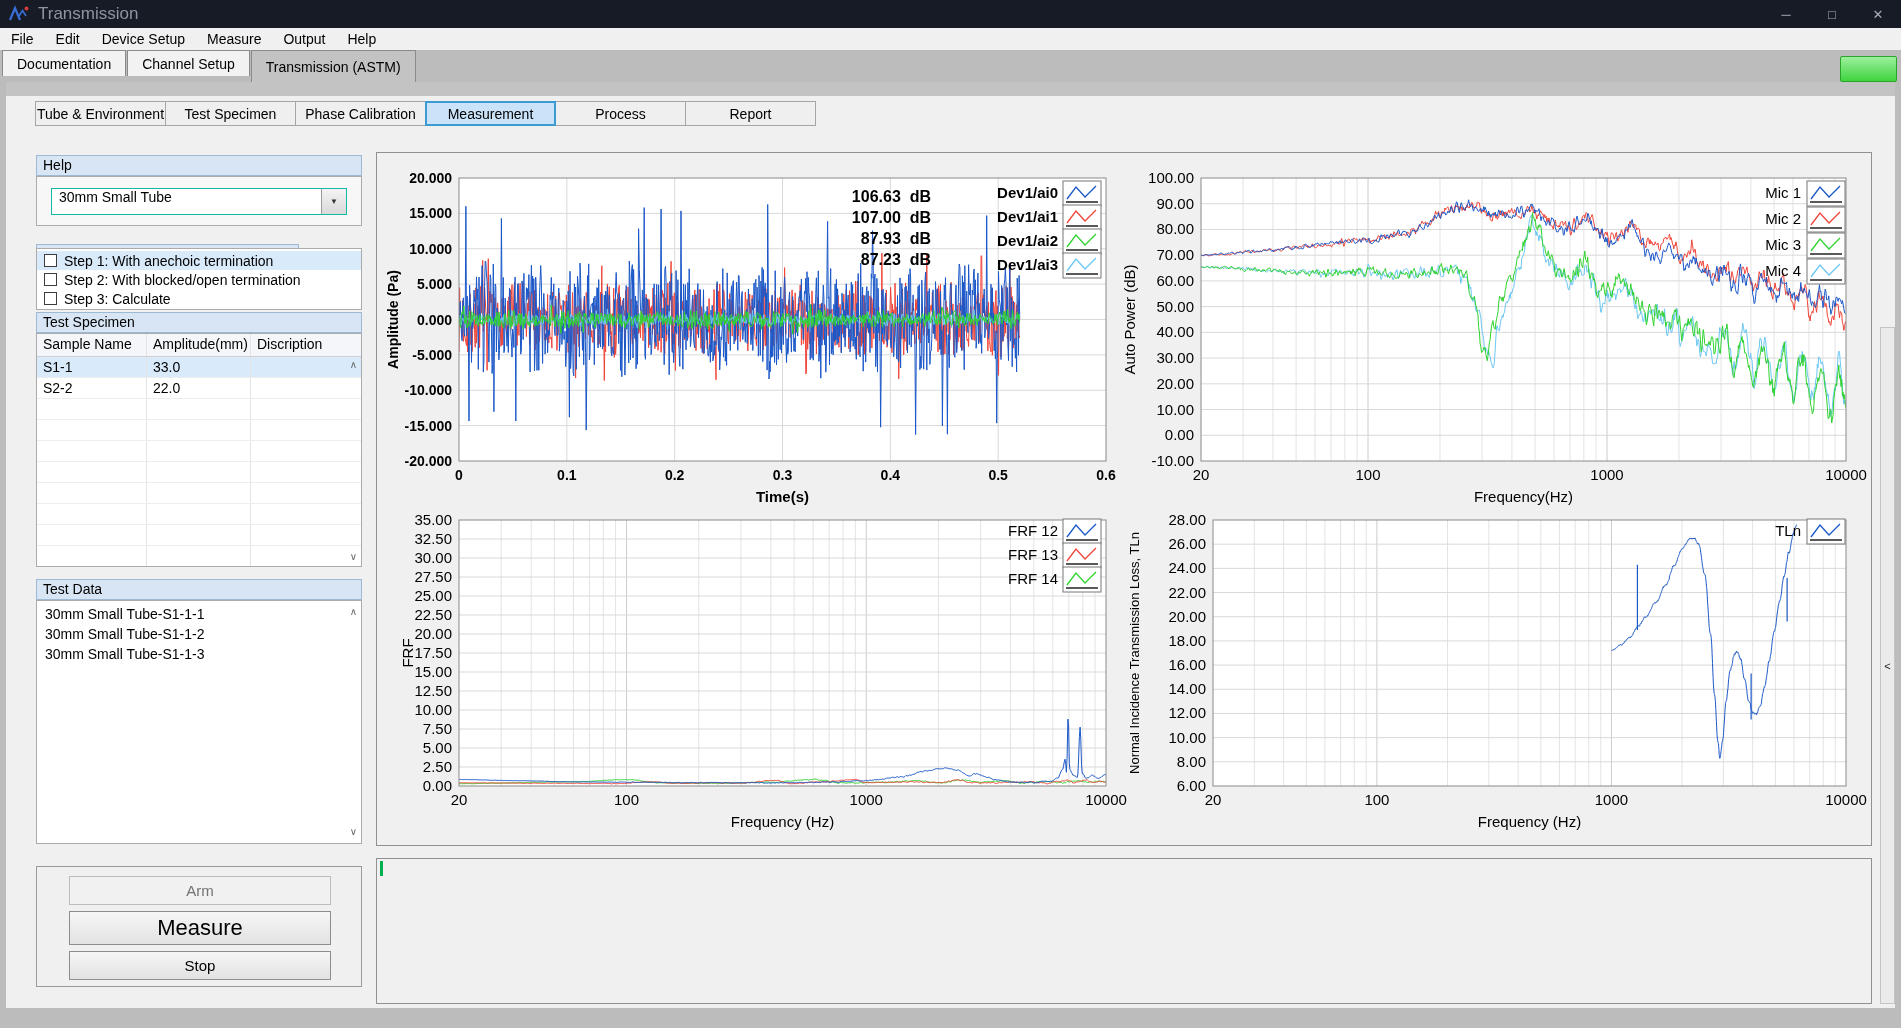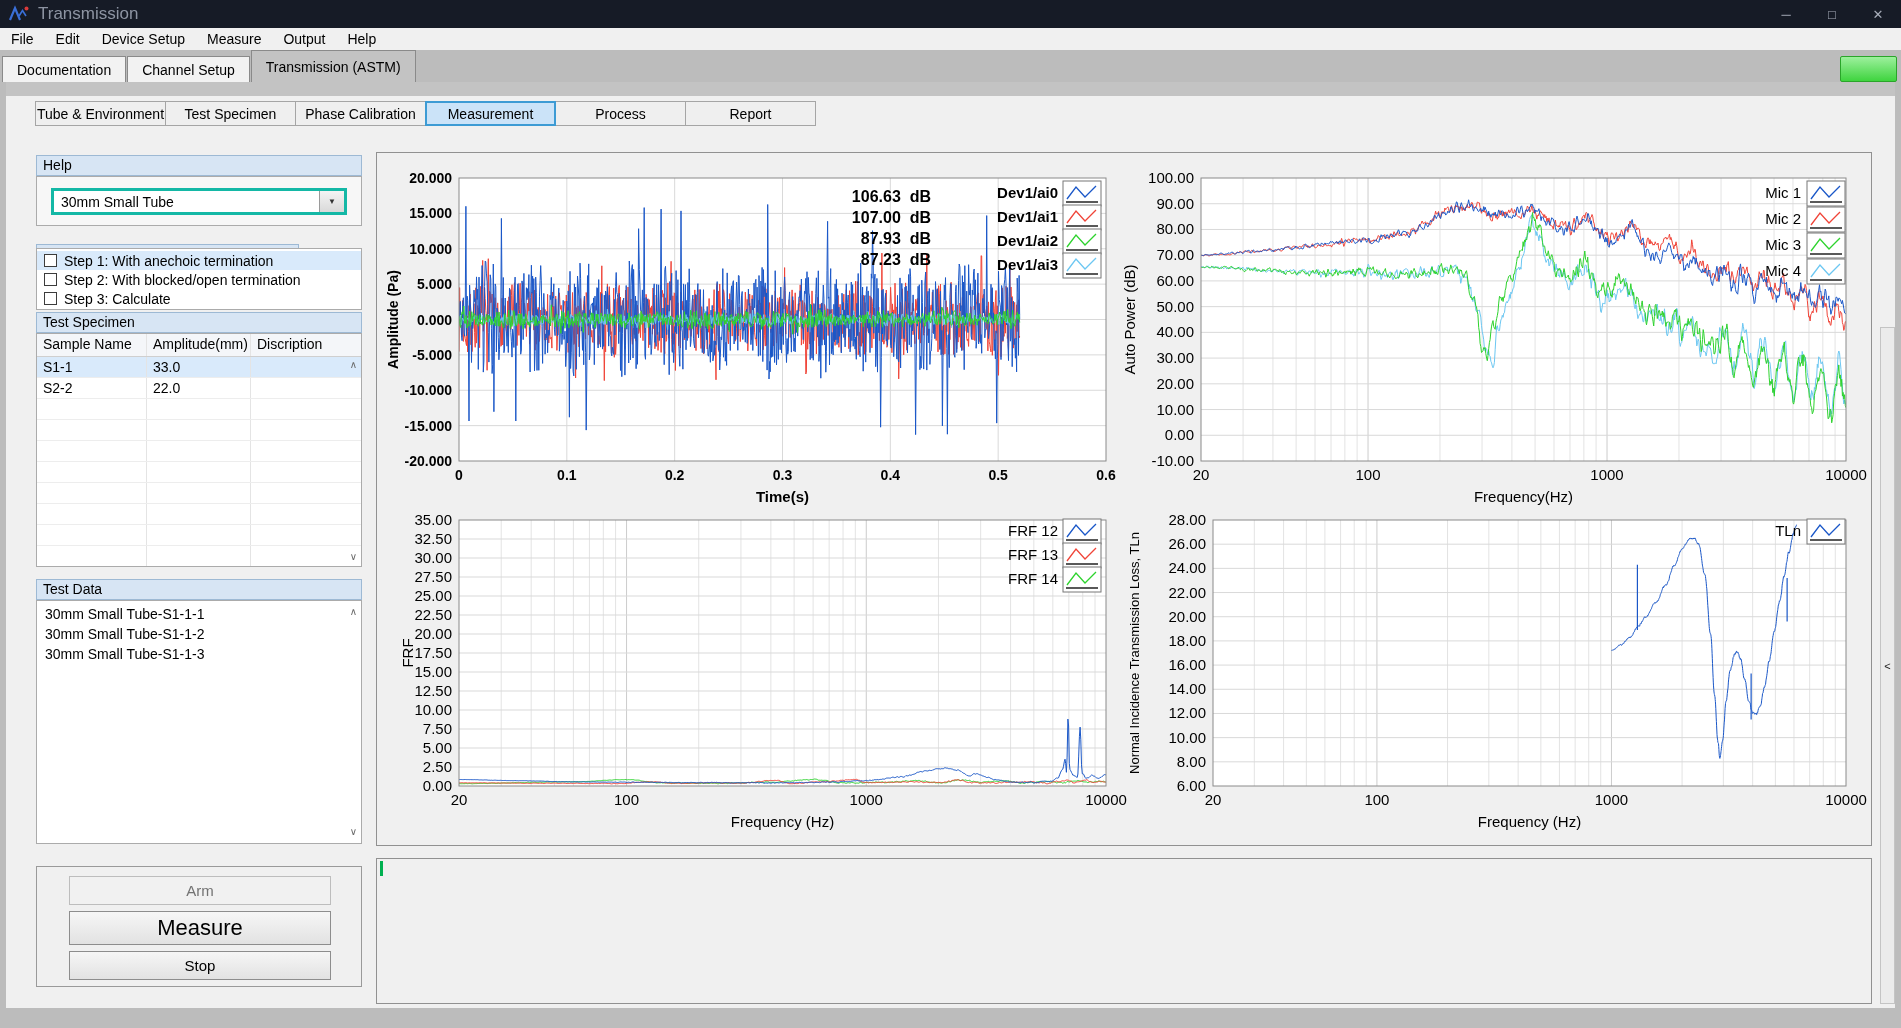--- a/index.html
+++ b/index.html
@@ -9,41 +9,41 @@
   
   #titlebar{left:0;top:0;width:1901px;height:28px;background:#161b26;display:flex;align-items:center}
   #appicon{margin-left:8px;width:22px;height:20px}
   #apptitle{margin-left:8px;font-size:17px;color:#8d94a2}
   #wbtns{margin-left:auto;display:flex;height:100%}
   .wbtn{width:46px;height:100%;display:flex;align-items:center;justify-content:center;font-size:13px;color:#a7adb9}
   
   #menubar{left:0;top:28px;width:1901px;height:22px;background:#f0f0f0;display:flex;align-items:center;font-size:14px}
   .menu-item{padding:0 11px;height:100%;display:flex;align-items:center;cursor:default}
   
-  #tabstrip{left:2px;top:50px;width:1840px;height:32px;display:flex;align-items:flex-end}
+  #tabstrip{left:2px;top:50px;width:1840px;height:32px;display:flex;align-items:flex-start}
   .tab{height:26px;box-sizing:border-box;background:#f2f2f2;border:1px solid #8a8a8a;border-bottom:none;
        display:flex;align-items:center;padding:0 14px;font-size:14px;margin-right:1px}
   .tab.active{height:32px;background:#c3c3c3;font-size:14px;z-index:2}
   #statusdot{left:1840px;top:56px;width:55px;height:24px;border:1px solid #2aa52a;border-radius:2px;
        background:linear-gradient(#9df09d,#3fd43f)}
   
   #page{left:6px;top:82px;width:1889px;height:926px;background:#c3c3c3}
   #pageinner{position:absolute;left:0;top:14px;width:1889px;height:912px;background:#f0f0f0}
   
   #subtabs{left:30px;top:5px;height:25px;display:flex}
   .subtab{width:131px;height:25px;box-sizing:border-box;border:1px solid #a5a5a5;margin-left:-1px;background:#efefef;
        font-size:14px;display:flex;align-items:center;justify-content:center;white-space:nowrap}
   .subtab.active{background:#cbe3f8;border:2px solid #3d9bd4;z-index:2}
   
   .section-h{background:#d7e5f4;border:1px solid #9db9d4;box-sizing:border-box;font-size:14px;line-height:19px;padding-left:6px}
   .panel{background:#fff;border:1px solid #ababab;box-sizing:border-box}
   #tube-h{left:30px;top:59px;width:326px;height:21px}
   #tube-p{left:30px;top:80px;width:326px;height:50px;background:#f7f7f7}
-  #combo{position:absolute;left:14px;top:11px;width:296px;height:27px;background:#fff;border:3px solid #14b8a6;
-       box-sizing:border-box;display:flex;align-items:center}
+  #combo{position:absolute;left:14px;top:11px;width:296px;height:27px;background:#fff;border:1px solid #14b8a6;
+       box-sizing:border-box;display:flex;align-items:flex-start}
   #combo-text{flex:1;padding-left:7px;font-size:14px;white-space:nowrap;overflow:hidden}
   #combo-btn{width:24px;height:100%;background:linear-gradient(#f4f4f4,#d9d9d9);border-left:1px solid #9a9a9a;
        display:flex;align-items:center;justify-content:center}
   #combo-btn::before{content:"▼";font-size:8px;color:#333}
   #step-h{left:30px;top:148px;width:263px;height:20px}
   #step-p{left:30px;top:152px;width:326px;height:62px;padding-top:2px}
   .step-row{display:flex;align-items:center;height:19px;font-size:14px;white-space:nowrap}
   .step-row.sel{background:#d9eafb}
   .checkbox{width:11px;height:11px;border:1px solid #3c3c3c;background:#fff;margin:0 7px 0 7px;flex:none}
   #ts-h{left:30px;top:216px;width:326px;height:21px}

